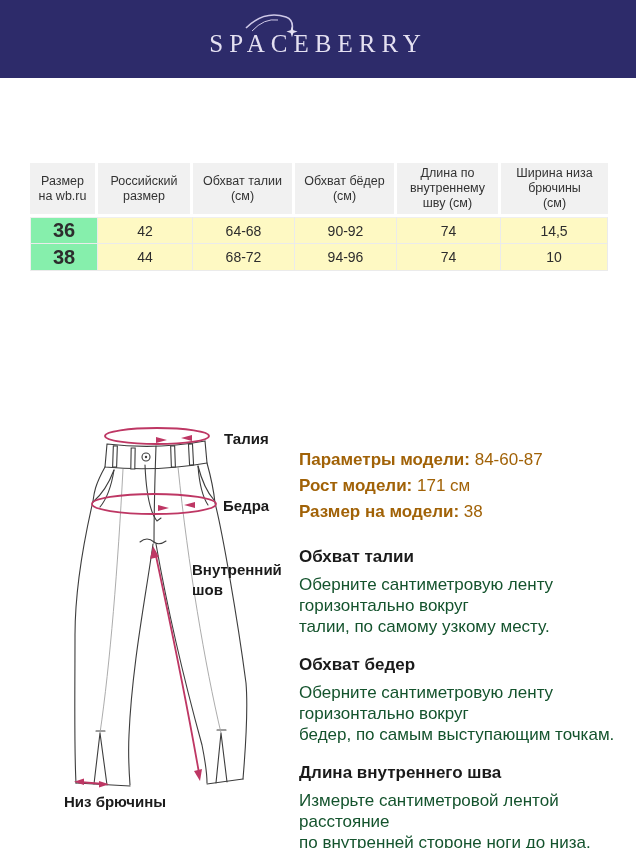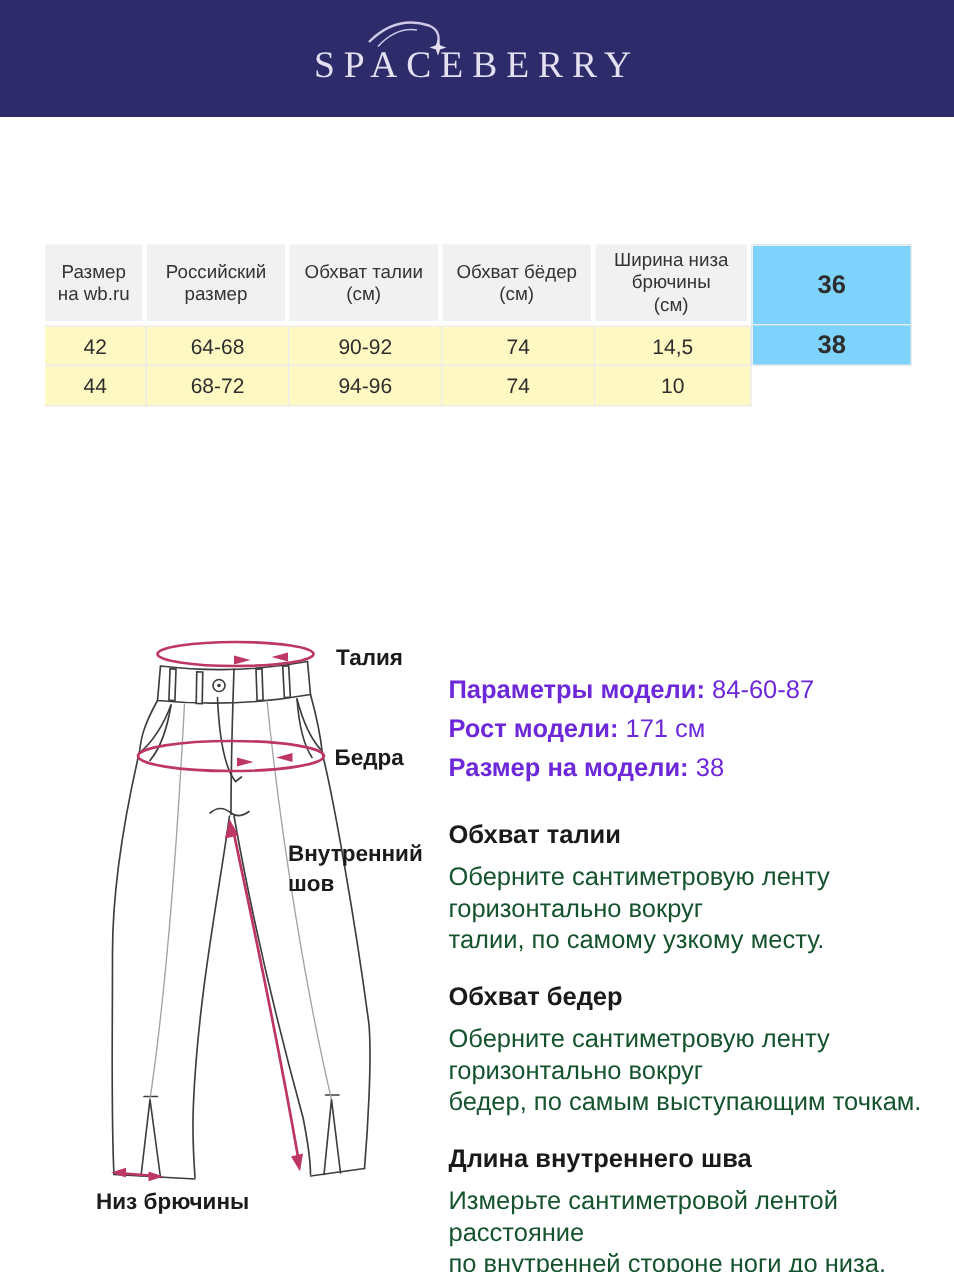--- a/index.html
+++ b/index.html
@@ -29,35 +29,35 @@
     text-align:center;font-size:12.5px;line-height:15px;color:#333333;
     white-space:pre-line;border-right:3px solid #ffffff;border-bottom:3px solid #ffffff;
     box-sizing:border-box;padding:2px 2px;
   }
   .th:nth-child(6){border-right:none;}
   .td{
     background:#fef9c3;display:flex;align-items:center;justify-content:center;
     font-size:14px;color:#2d2d2d;box-sizing:border-box;
     border-right:1px solid #ebebeb;border-bottom:1px solid #ebebeb;
   }
-  .td.rowhead{background:#7dd3fc;font-weight:700;font-size:17px;border-left:1px solid #f0f0f0;}
+  .td.rowhead{background:#86efac;font-weight:700;font-size:20px;border-left:1px solid #f0f0f0;}
   .td.first-row{border-top:1px solid #efefef;}
   
   .pants-svg{position:absolute;left:50px;top:415px;width:245px;height:400px;}
   .diagram-label{
     position:absolute;font-size:15px;font-weight:700;color:#1b1b1b;line-height:20px;
     white-space:pre-line;
   }
   .lbl-waist{left:224px;top:429px;}
   .lbl-hips{left:223px;top:496px;}
   .lbl-seam{left:192px;top:560px;width:100px;}
   .lbl-hem{left:64px;top:792px;}
   
   .info-col{position:absolute;left:299px;top:447px;width:330px;}
-  .model-line{font-size:17px;line-height:26px;color:#6d28d9;}
+  .model-line{font-size:17px;line-height:26px;color:#a16207;}
   .model-line .lab{font-weight:700;}
   .model-line .val{font-weight:400;}
   .guide-section{margin-top:22px;}
   .guide-section + .guide-section{margin-top:18px;}
   .guide-section h3{
     margin:0 0 7px 0;font-size:17px;font-weight:700;color:#1a1a1a;line-height:20px;
   }
   .guide-section p{
     margin:0;font-size:17px;line-height:21px;color:#14532d;white-space:pre-line;
   }
@@ -80,20 +80,23 @@
 
   <div class="size-table">
     <div class="th">Размер
 на wb.ru</div>
     <div class="th">Российский
 размер</div>
     <div class="th">Обхват талии
 (см)</div>
     <div class="th">Обхват бёдер
 (см)</div>
+    <div class="th">Длина по
+внутреннему
+шву (см)</div>
     <div class="th">Ширина низа
 брючины
 (см)</div>
 
     <div class="td rowhead first-row">36</div>
     <div class="td first-row">42</div>
     <div class="td first-row">64-68</div>
     <div class="td first-row">90-92</div>
     <div class="td first-row">74</div>
     <div class="td first-row">14,5</div>

